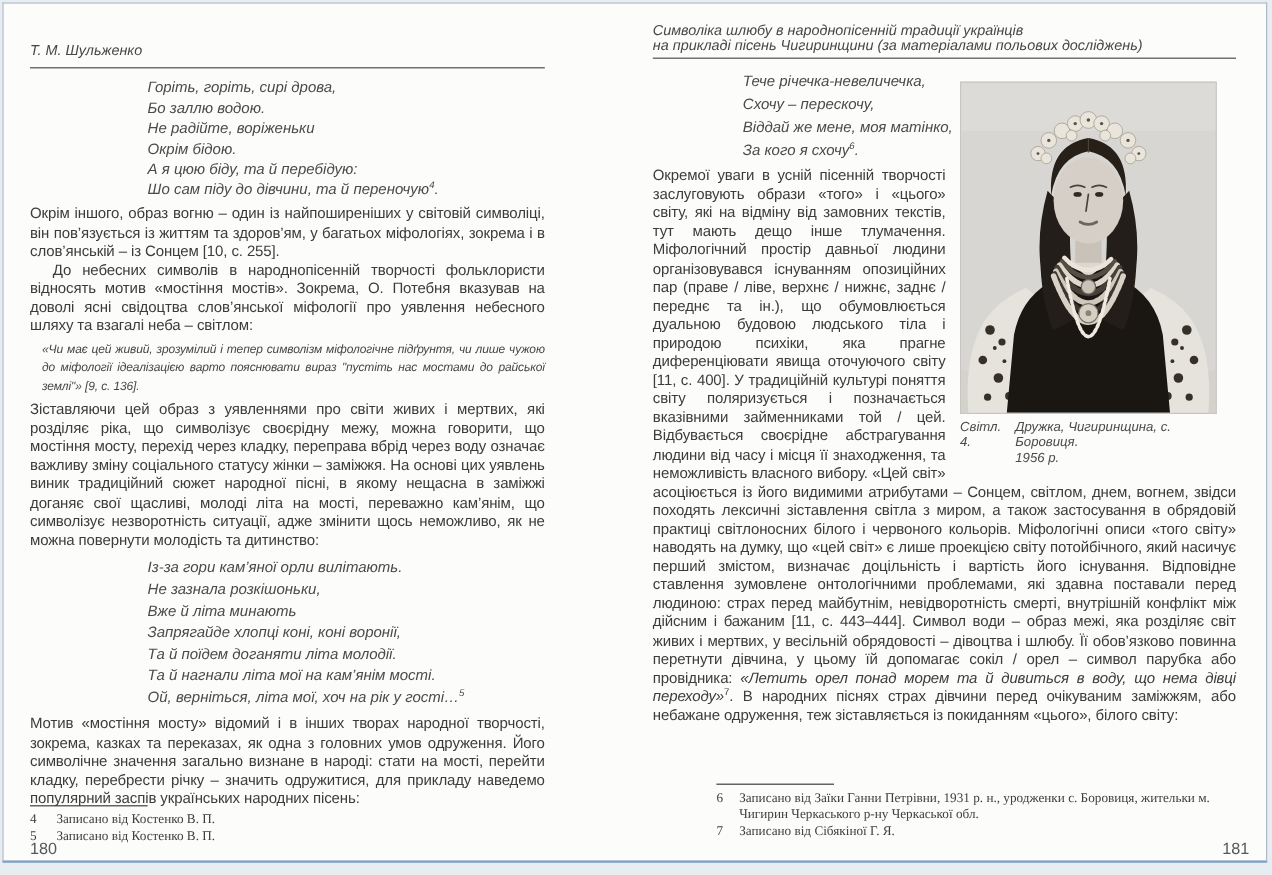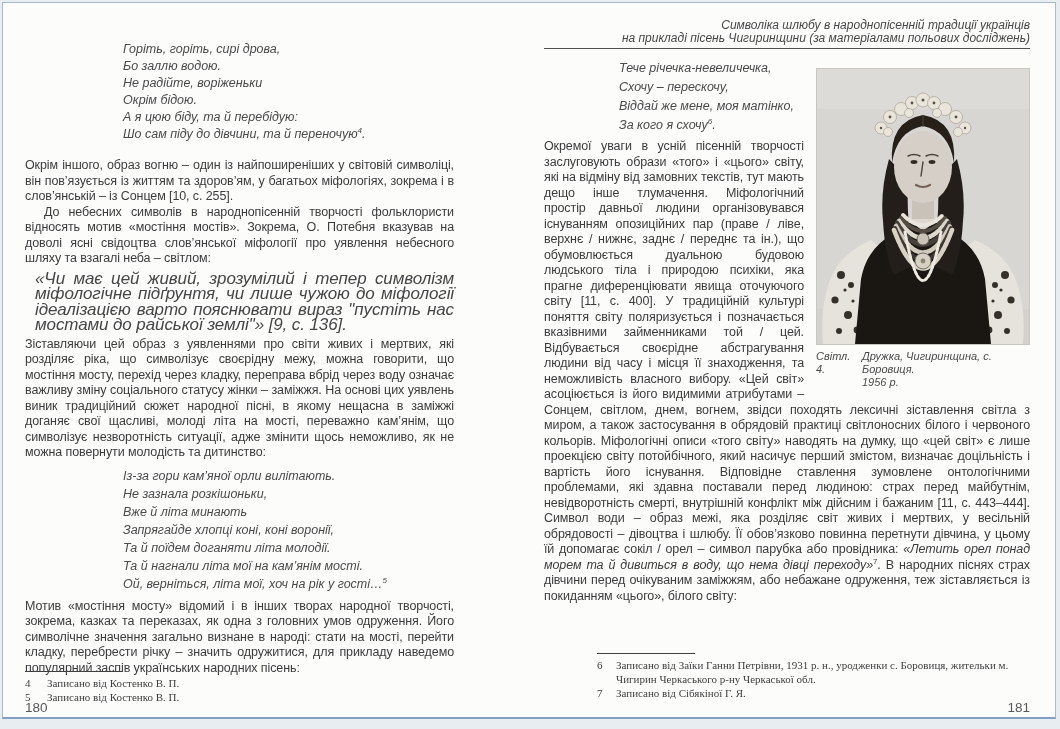--- a/index.html
+++ b/index.html
@@ -12,76 +12,79 @@
     border:1px solid var(--edge-line,#abb9c9);
     border-bottom:2px solid var(--border-blue,#81a0c3);
     display:flex; position:relative;
   }
   .page { width:50%; height:100%; position:relative; overflow:hidden; }
   .page-left  { padding:30px 75px 0 22px; }
   .page-right { padding:16px 25px 0 15px; }
 
   .running-head { font-style:italic; font-size:12px; color:#474747; }
   .page-left .head-wrap  { border-bottom:1px solid #4f4f4f; padding-bottom:5px; }
-  .page-right .head-wrap { border-bottom:1px solid #4f4f4f; padding-bottom:4px; text-align:right; }
+  .page-right .head-wrap { border-bottom:1px solid #4f4f4f; padding-bottom:4px; }
   .page-right .running-head { display:block; line-height:12.5px; }
 
   .body-text {
     font-size:12.5px; line-height:15.5px; color:var(--text-body,#3c3c3c);
     text-align:justify; letter-spacing:-0.1px;
   }
   .indent { text-indent:19px; }
 
   .poem { font-style:italic; font-size:12.5px; color:#4a4a4a; }
   .poem .pline { white-space:nowrap; }
-  .poem1 { margin:8px 0 15px 98px; line-height:17px; }
+  .poem1 { margin:8px 0 4px 98px; line-height:17px; }
   .poem2 { margin:6px 0 4px 98px; line-height:18px; }
   .poem-r { margin:10px 0 4px 75px; line-height:19px; }
 
   .bquote {
-    font-style:italic; font-size:17px; line-height:15.5px; color:#464646;
+    font-style:italic; font-size:10px; line-height:15.5px; color:#464646;
     margin:4px 0 4px 10px; text-align:justify; letter-spacing:-0.1px;
   }
 
   sup { font-size:8px; line-height:0; vertical-align:super; }
 
   .para-gap { margin-top:4px; }
   .para-gap6 { margin-top:6px; }
 
   .ital { font-style:italic; }
 
   
-  .photo-fig { float:right; width:214px; margin:9px 0 4px 12px; }
+  .photo-fig { float:right; width:214px; margin:9px 16px 4px 12px; }
   .photo-frame { width:214px; height:277px; border:1px solid #c8c6c1; background:#d8d6d2; }
   .photo-frame svg { display:block; }
   .caption { display:flex; margin-top:5px; font-style:italic; font-size:11px; line-height:13px; color:#4a4a4a; }
   .cap-label { flex:0 0 46px; }
   .cap-text { flex:1;font-style:italic; }
 
   
   .fns { position:absolute; font-family:"Liberation Serif", serif; font-size:11px; line-height:14px; color:#3e3e3e; }
   .fns-left  { left:22px; right:75px; top:668px; }
   .fns-right { left:68px; right:25px; top:650px; }
   .fn-rule { border:0; border-top:1px solid #3f3f3f; width:98px; margin-bottom:4px; }
   .fn { padding-left:22px; text-indent:-22px; }
   .fn-num { display:inline-block; width:22px; text-indent:0; }
   .fns-right .fn { padding-left:19px; text-indent:-19px; }
   .fns-right .fn-num { width:19px; }
 
   .pagenum { position:absolute; top:697px; font-size:13.5px; color:#585858; }
   .pagenum-left  { left:22px; }
-  .pagenum-right { right:25px; }
+  .pagenum-right { right:14px; }
 </style>
 </head>
 <body>
 
 <div class="scan">
   <div class="spread">
 
     <section class="page page-left">
+      <div class="head-wrap">
+        <span class="running-head">Т. М. Шульженко</span>
+      </div>
 
       <div class="poem poem1">
         <div class="pline">Горіть, горіть, сирі дрова,</div>
         <div class="pline">Бо заллю водою.</div>
         <div class="pline">Не радійте, воріженьки</div>
         <div class="pline">Окрім бідою.</div>
         <div class="pline">А я цюю біду, та й перебідую:</div>
         <div class="pline"><span>Шо сам піду до дівчини, та й переночую</span><sup>4</sup><span>.</span></div>
       </div>
 

